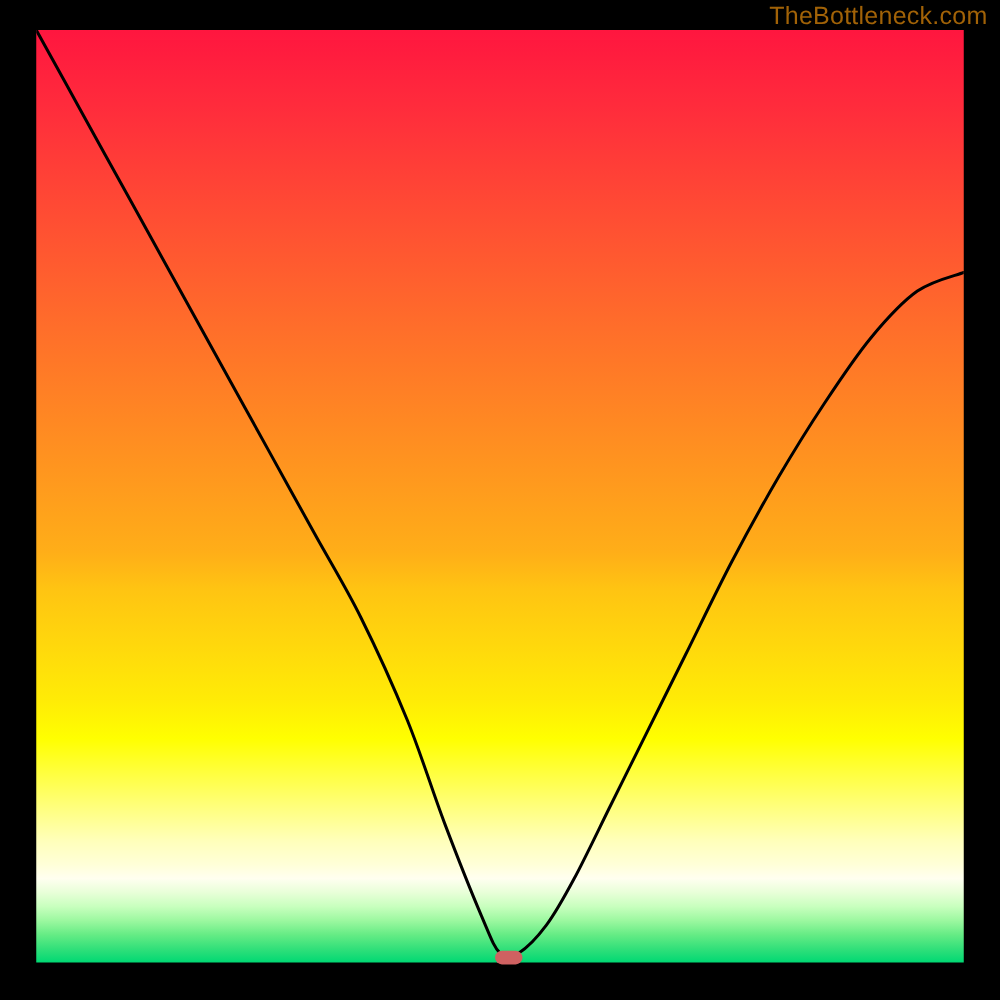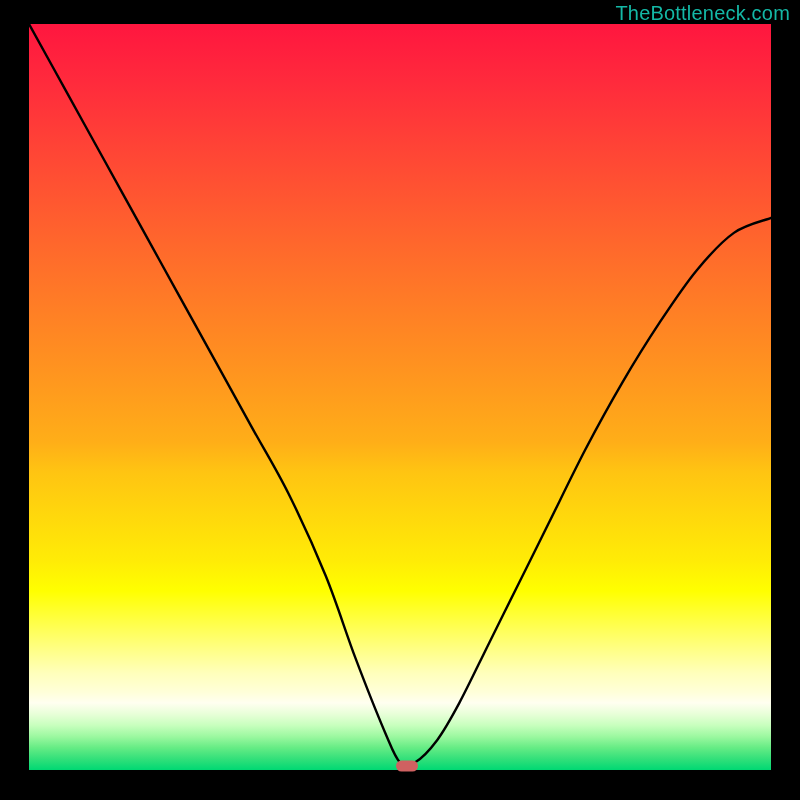--- a/index.html
+++ b/index.html
@@ -66,21 +66,21 @@
     border-radius: 6px;
     background: #cf6161;
     transform: translate(-50%, -50%);
   }
   .watermark {
     position: absolute;
     top: 2px;
     right: 10px;
     font-family: Arial, Helvetica, sans-serif;
     font-size: 20px;
-    color: #14b8a6;
+    color: #a16207;
     letter-spacing: 0.2px;
     user-select: none;
   }
 </style>
 </head>
 <body>
 
 <div class="frame">
 
   <div class="plot-area">

